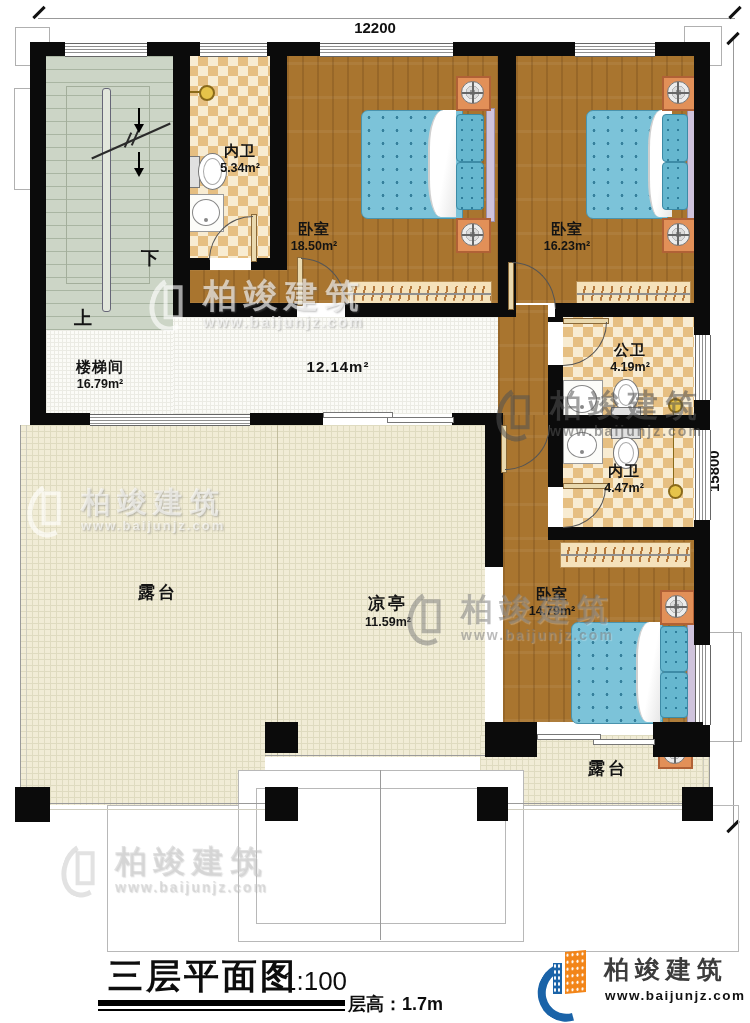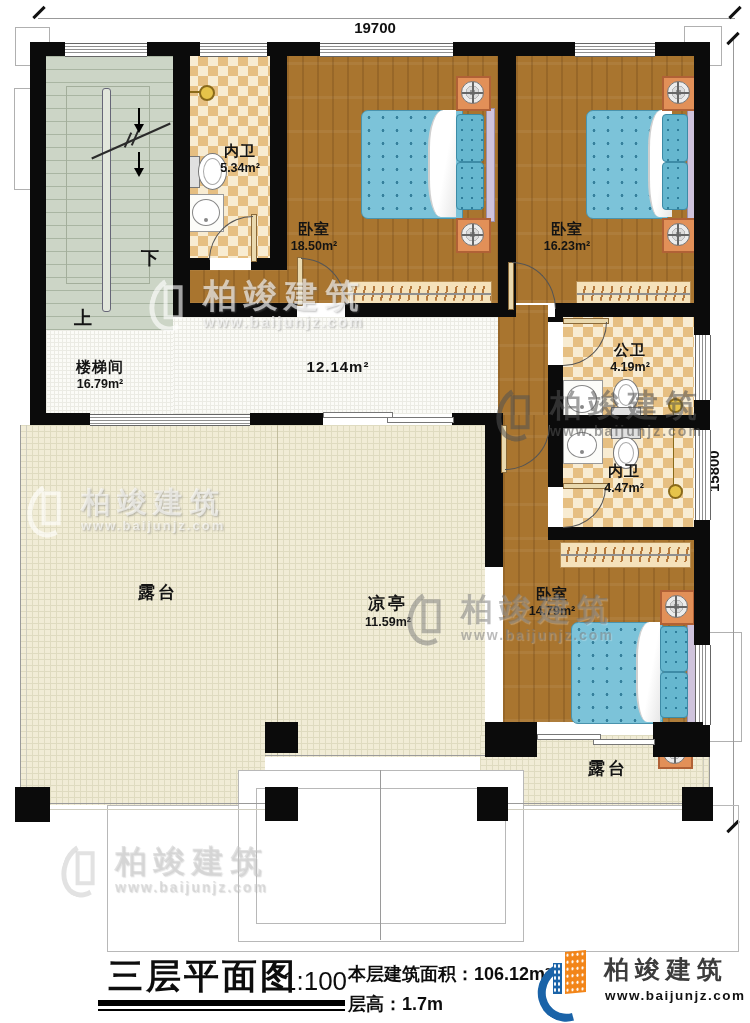--- a/index.html
+++ b/index.html
@@ -108,21 +108,21 @@
 <div id="canvas">
 
   <div class="outline" style="left:15px;top:27px;width:33px;height:37px"></div>
   <div class="outline" style="left:14px;top:88px;width:34px;height:100px"></div>
   <div class="outline" style="left:684px;top:26px;width:36px;height:38px"></div>
   <div class="outline" style="left:696px;top:632px;width:44px;height:108px"></div>
 
   <div class="dimline" style="left:38px;top:18px;width:697px;height:1px"></div>
   <div class="tick" style="left:31px;top:11px"></div>
   <div class="tick" style="left:727px;top:11px"></div>
-  <div class="dimtext" style="left:340px;top:19px;width:70px">19700</div>
+  <div class="dimtext" style="left:340px;top:19px;width:70px">12200</div>
   <div class="dimline" style="left:733px;top:40px;width:1px;height:788px"></div>
   <div class="tick" style="left:725px;top:37px"></div>
   <div class="tick" style="left:725px;top:825px"></div>
   <div class="dimtextV" style="left:705px;top:392px;height:100px">15800</div>
 
   <div class="tile" style="left:46px;top:317px;width:452px;height:97px"></div>
   <div class="tile" style="left:46px;top:310px;width:127px;height:104px"></div>
   <div class="stairs" style="left:46px;top:56px;width:127px;height:274px"></div>
   <div class="checker" style="left:188px;top:56px;width:82px;height:202px"></div>
   <div class="wood" style="left:287px;top:56px;width:211px;height:247px"></div>
@@ -357,23 +357,20 @@
     <div>
         <div class="wmname">柏竣建筑</div>
         <div class="wmurl">www.baijunjz.com</div>
       </div>
   </div>
 
   <div class="ft" style="left:108px;top:953px;font-size:35px;letter-spacing:3px">三层平面图</div>
   <div style="position:absolute;left:98px;top:1000px;width:247px;height:6px;background:#000"></div>
   <div style="position:absolute;left:98px;top:1009px;width:247px;height:2px;background:#000"></div>
   <div class="ft" style="left:282px;top:966px;font-size:26px;font-weight:normal">1:100</div>
-  <div class="ft" style="left:348px;top:962px;font-size:18px">
-    <span>本层建筑面积：</span><span>106.12m²</span>
-  </div>
   <div class="ft" style="left:348px;top:992px;font-size:18px">
     <span>层高：</span><span>1.7m</span>
   </div>
   <div class="bjlogo" style="left:540px;top:950px">
     <div class="sw"></div>
       <div class="bB"></div>
       <div class="bA"></div>
   </div>
   <div class="ft" style="left:604px;top:953px;font-size:25px;letter-spacing:6px;color:#3c3c3c">柏竣建筑</div>
   <div class="ft" style="left:605px;top:988px;font-size:13.5px;letter-spacing:1.5px;color:#111">www.baijunjz.com</div>

